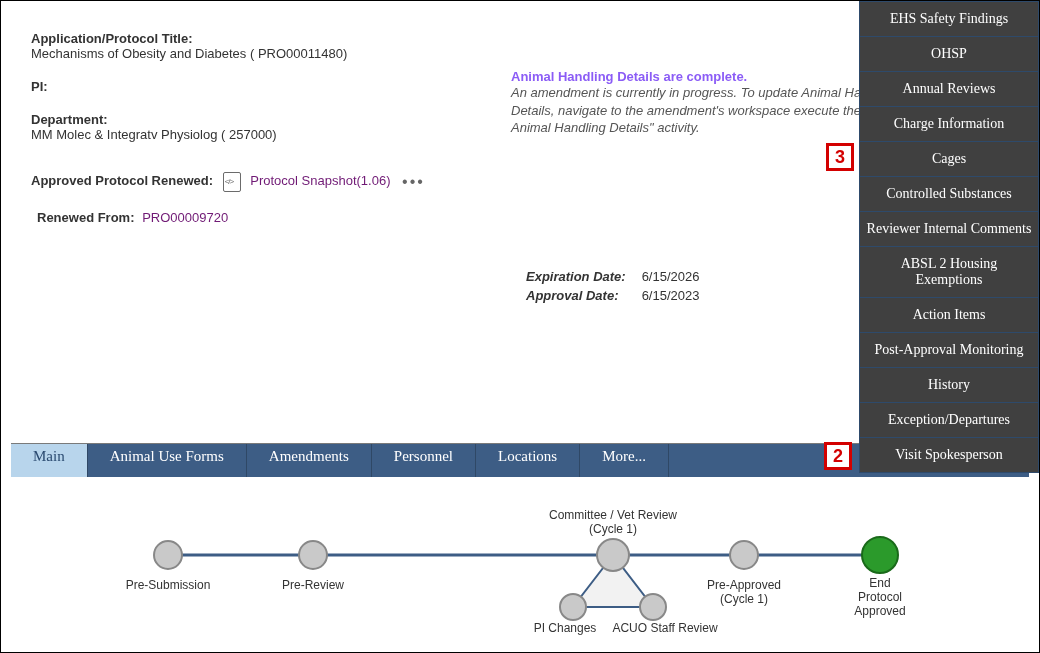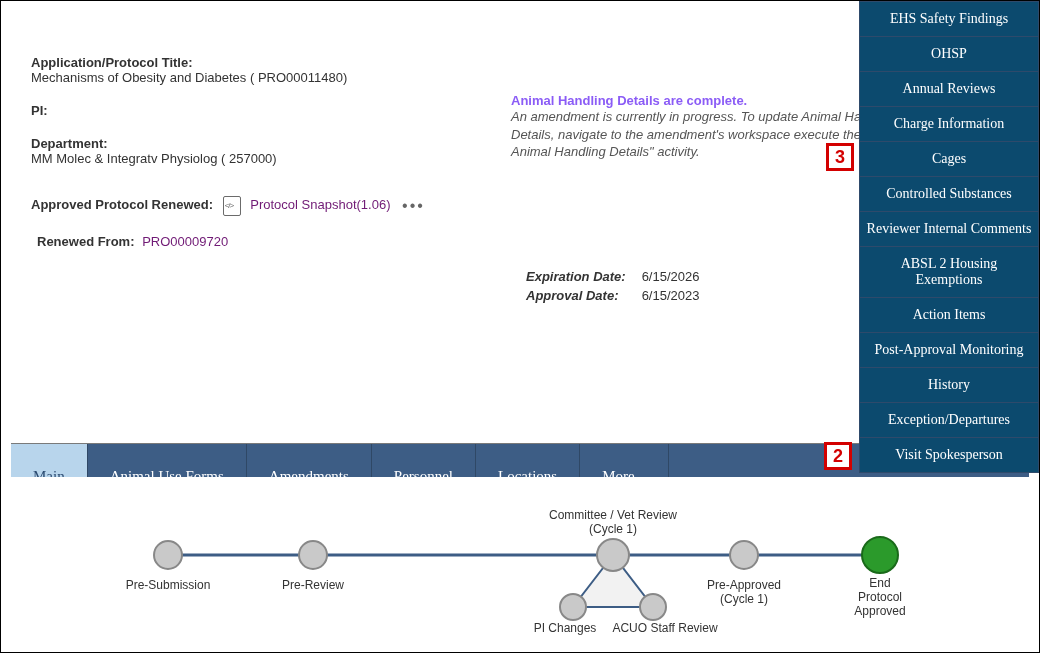--- a/index.html
+++ b/index.html
@@ -9,21 +9,20 @@
       color: #333;
       background: #fff;
       width: 1040px;
       height: 653px;
       position: relative;
       border: 1px solid #000;
     }
     .top-section {
       padding: 30px 30px 10px 30px;
       position: relative;
-      margin-top: 24px;
     }
     .left-col {
       float: left;
       width: 480px;
     }
     .right-col {
       float: left;
       width: 430px;
       padding-top: 38px;
     }
@@ -84,21 +83,21 @@
       right: 10px;
       height: 34px;
       background: #3d5d85;
       display: flex;
       border-top: 1px solid #7a7a7a;
     }
     .tabbar .tab {
       color: #fff;
       font-family: "Times New Roman", serif;
       font-size: 15px;
-      padding: 24px 22px;
+      padding: 4px 22px;
       border-right: 1px solid #2f4866;
       cursor: pointer;
       white-space: nowrap;
     }
     .tabbar .tab.active {
       background: #b8d5ec;
       color: #2a4a70;
     }
 
     
@@ -111,21 +110,21 @@
       background: #fff;
     }
     .wf-svg { display: block; margin: 0 auto; }
 
     
     .dropdown {
       position: absolute;
       top: 0;
       right: 0;
       width: 180px;
-      background: #0c4a6e;
+      background: #404040;
       border: 1px solid #2e4a6b;
     }
     .dropdown .dd-item {
       color: #fff;
       font-family: "Times New Roman", serif;
       font-size: 14px;
       text-align: center;
       padding: 9px 6px;
       border-bottom: 1px solid #2e4a6b;
       cursor: pointer;

